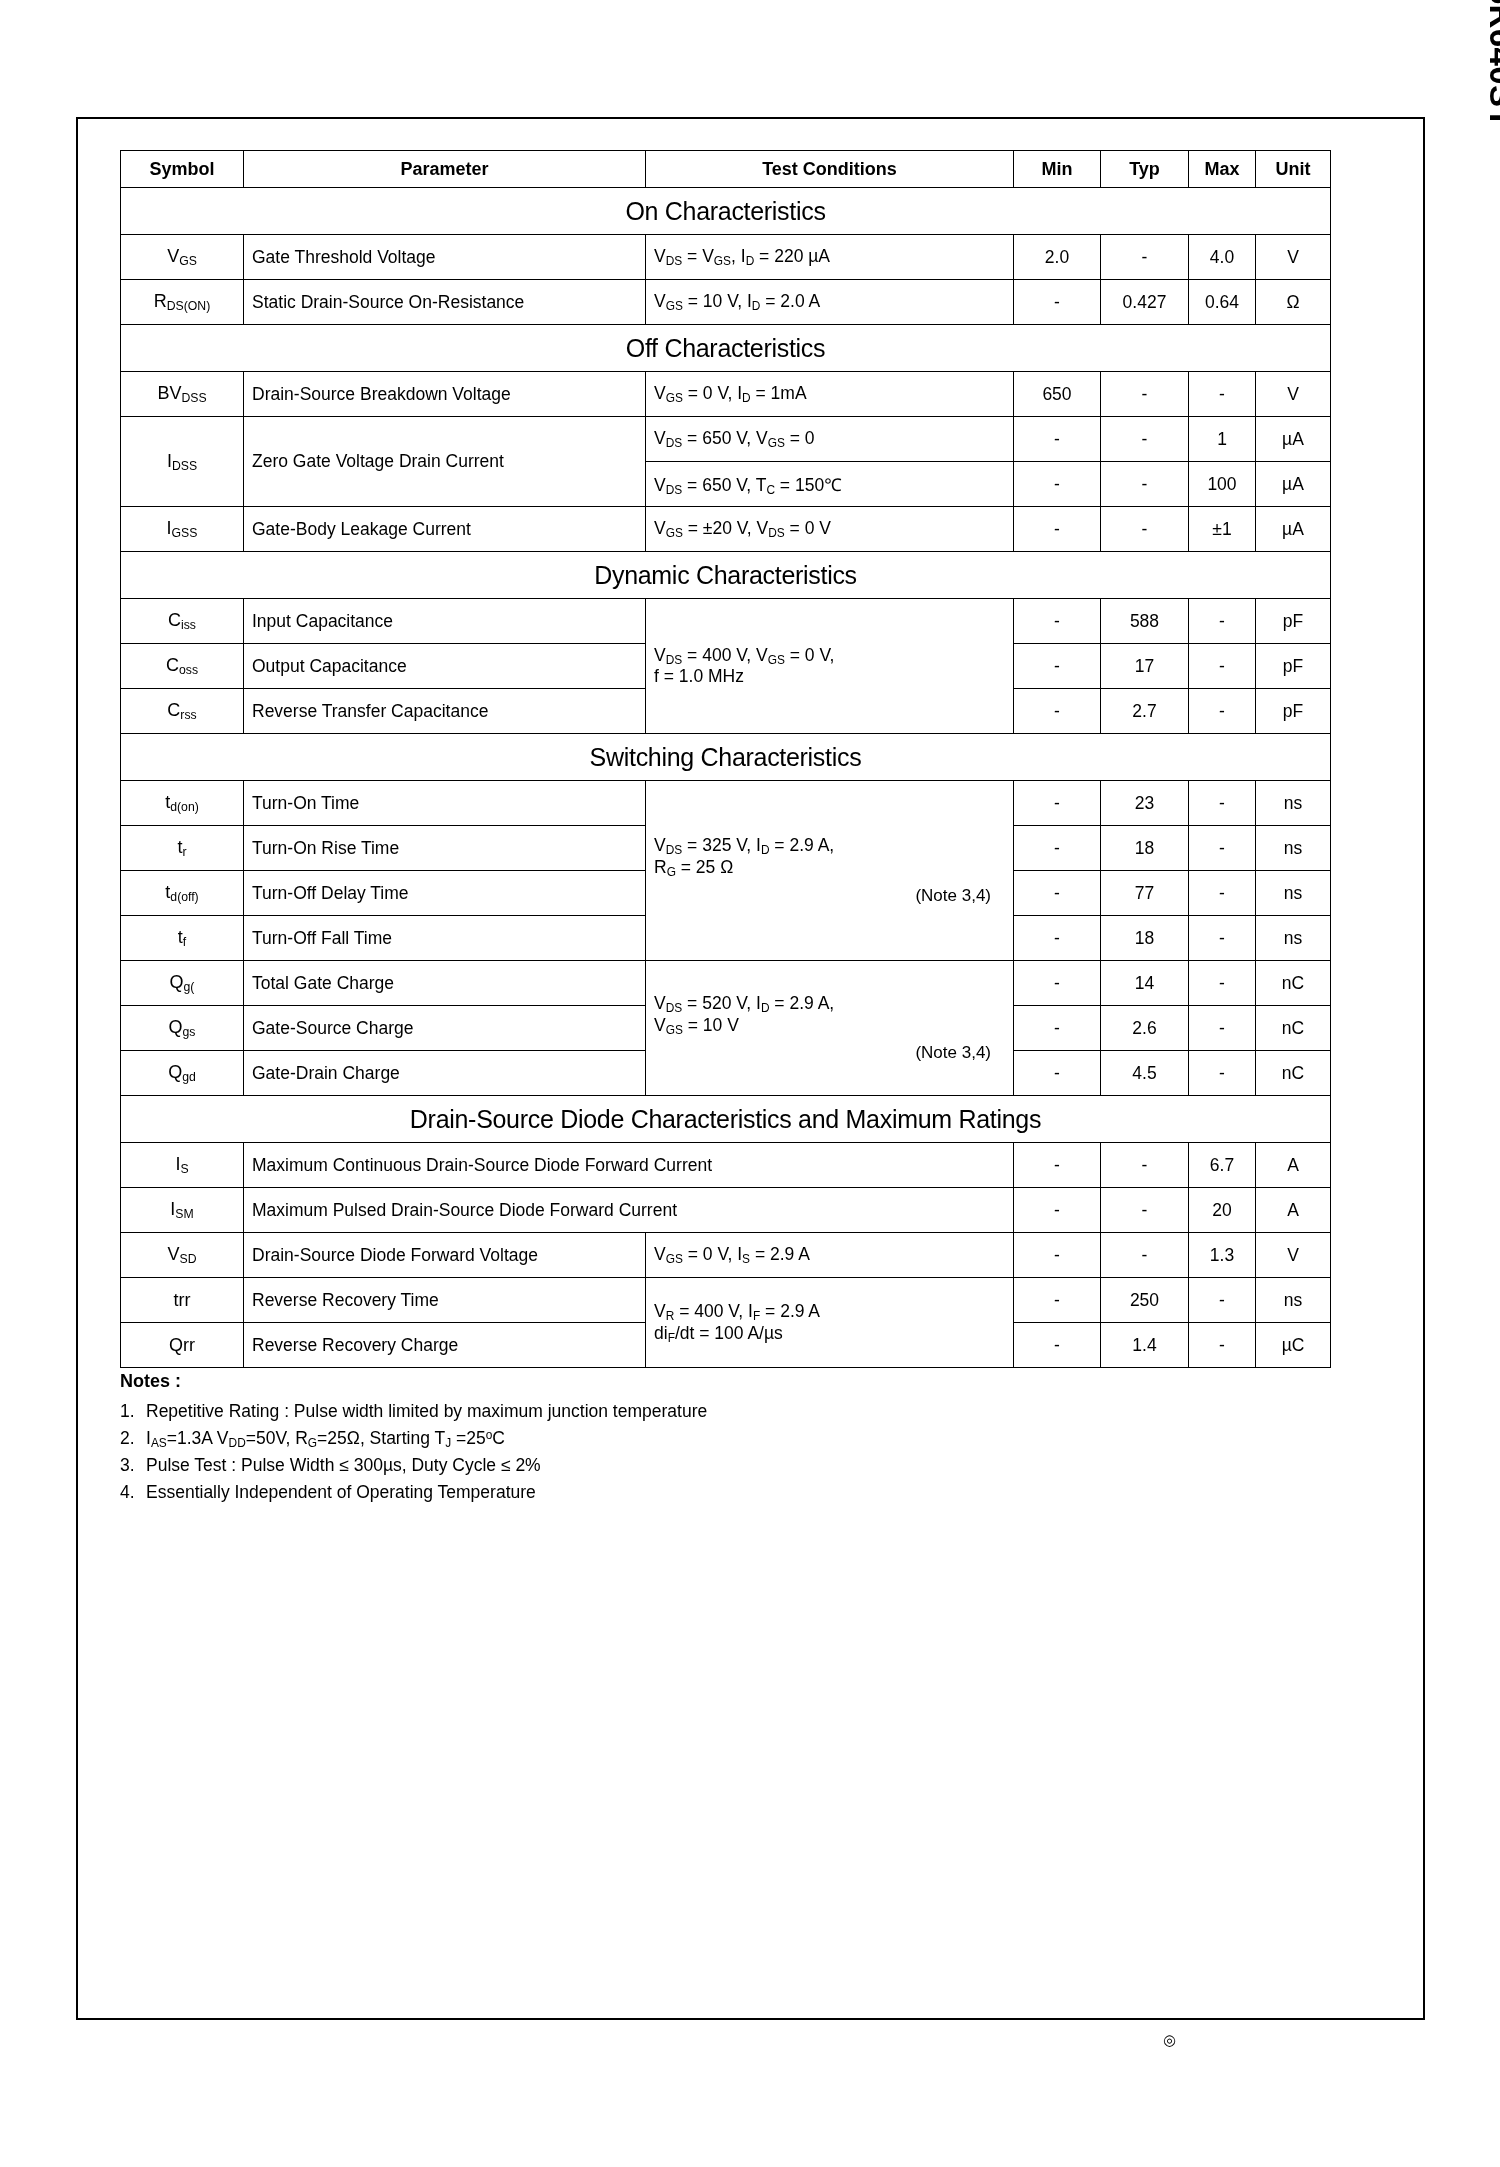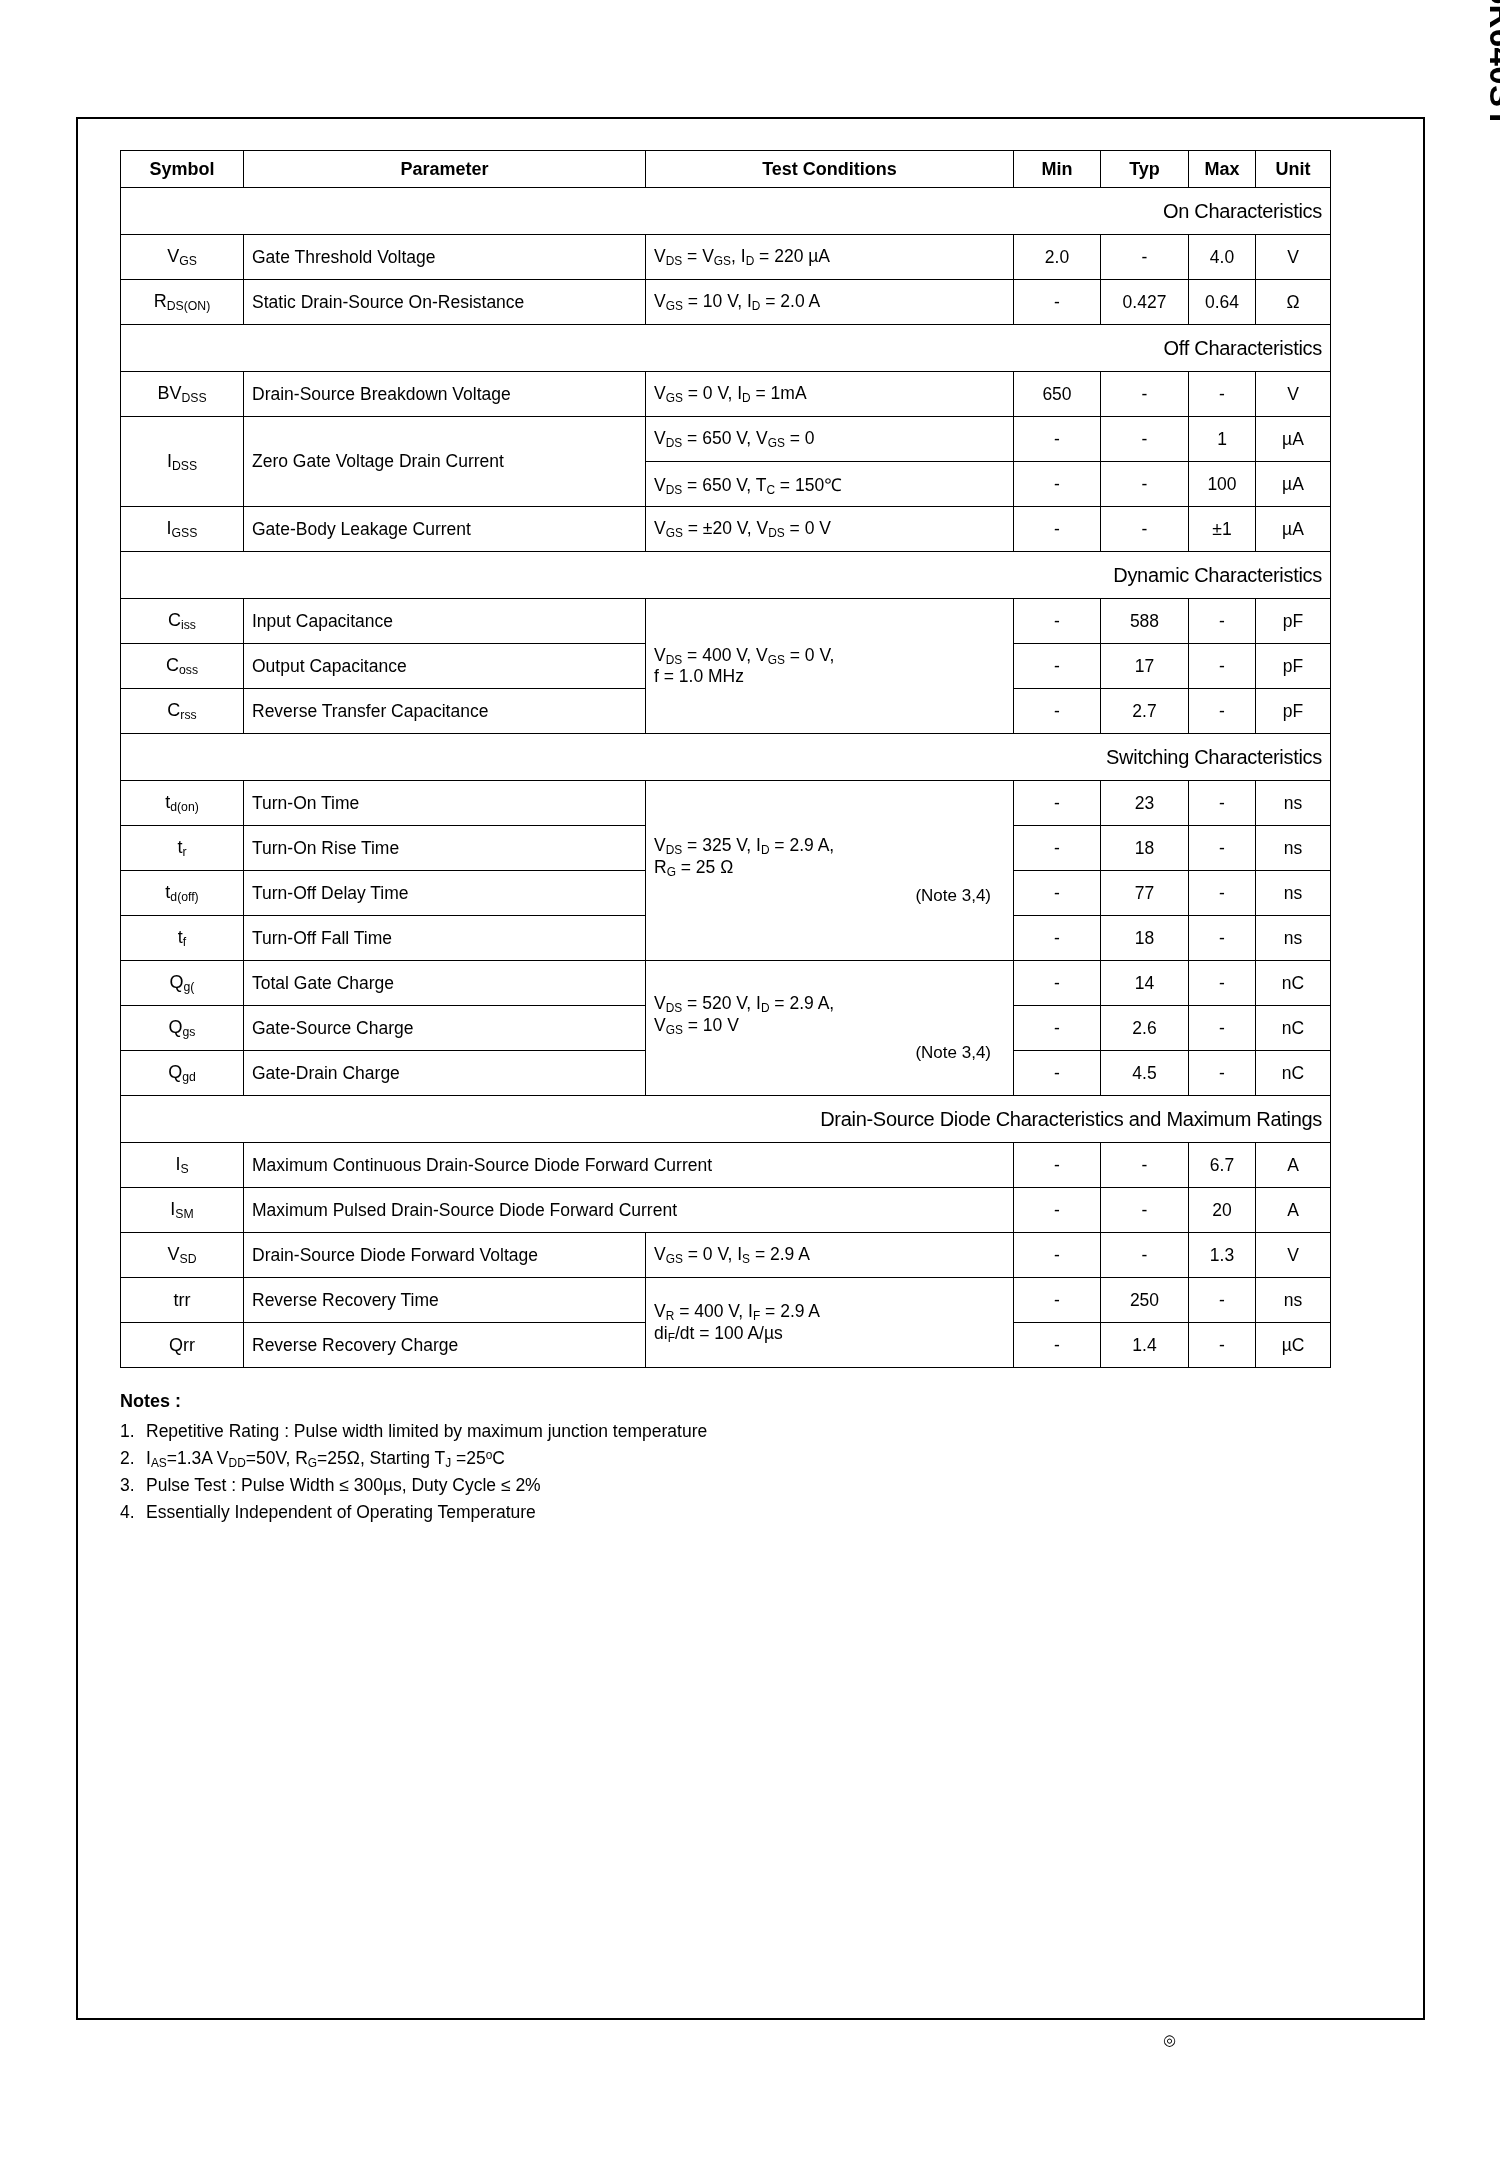--- a/index.html
+++ b/index.html
@@ -62,30 +62,30 @@
   .c-max{width:67px;text-align:center;}
   .c-uni{width:75px;text-align:center;}
 
   td.sym{text-align:center;font-size:18px;}
   td.par{text-align:left;padding-left:14px;}
   td.tst{text-align:left;padding-left:12px;}
   td.val{text-align:center;}
   tr.data td{height:44px;}
 
   td.grouphdr{
-    font-weight:bold;font-size:20px;
+    font-weight:bold;font-size:25px;
     border-left:1px solid #000;border-right:1px solid #000;
     border-top:1px solid #000;border-bottom:1px solid #000;
     height:46px;padding-left:6px;letter-spacing:-0.3px;
-    text-align:right;
+    text-align:center;
   }
   .note-inline{display:block;text-align:right;padding-right:14px;margin-top:7px;font-size:17px;}
 
   .notes{
-    margin-top:20px;font-size:17.5px;line-height:1.55;
+    font-size:17.5px;line-height:1.55;
   }
   .notes .nh{font-weight:bold;margin-bottom:2px;display:block;font-size:18px;}
   .notes ol{margin:0;padding-left:0;list-style:none;}
   .notes li{white-space:nowrap;}
   .notes li .num{display:inline-block;width:26px;}
 
   .footer-mark{
     position:absolute;left:1163px;top:2032px;
     font-size:15px;line-height:1;color:#000;
   }

